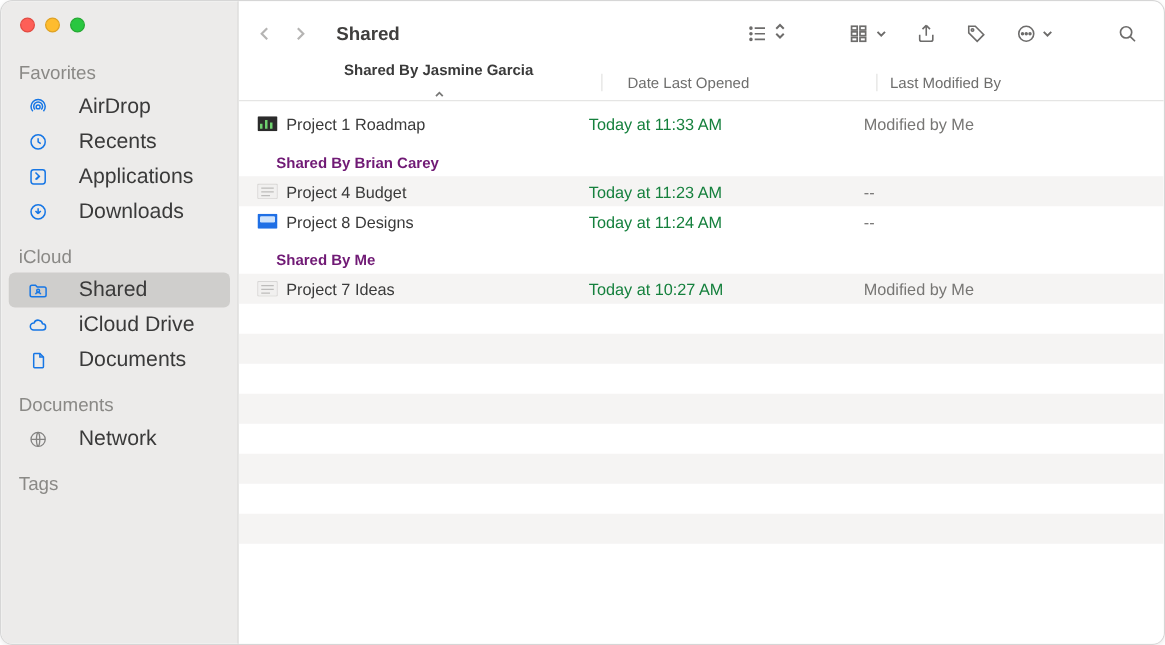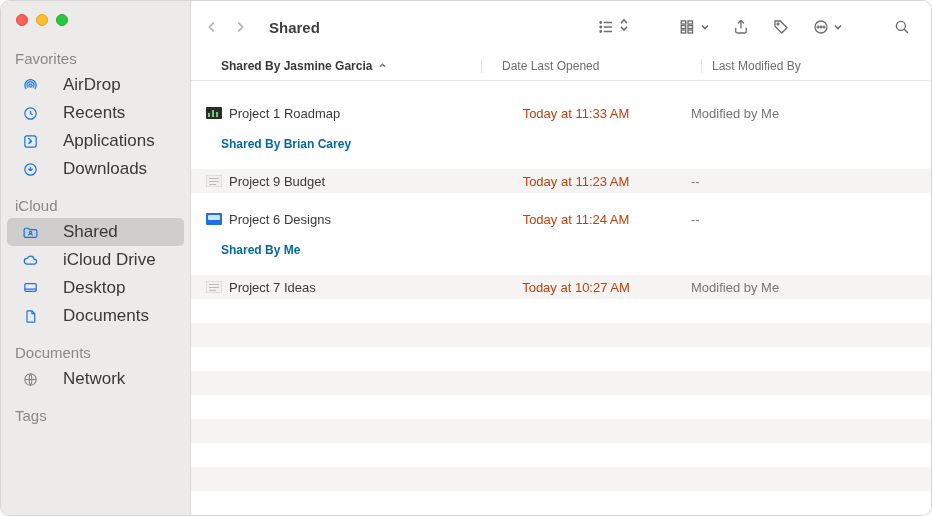--- a/index.html
+++ b/index.html
@@ -119,43 +119,42 @@
 
 .column-headers {
   display: flex;
   align-items: center;
   font-size: 12px;
   color: #4a4a4a;
   border-bottom: 1px solid #e5e5e4;
   padding: 4px 0 6px 0;
   height: 28px;
 }
-.col-name { width: 260px; margin-left: 30px; font-weight: 600; color: #3a3a3a; display: flex; align-items: center; gap: 6px; }
+.col-name { width: 260px; margin-left: 30px; font-weight: 600; color: #3a3a3a; display: flex; align-items: center; gap: 6px; flex-direction: column; }
 .col-date { width: 220px; color: #6e6e6d; border-left: 1px solid #e4e3e2; padding-left: 20px; }
 .col-mod  { flex: 1; color: #6e6e6d; border-left: 1px solid #e4e3e2; padding-left: 10px; }
 .sort-caret { color: #787877; }
 .sort-caret svg { width: 9px; height: 9px; }
 
 .file-list { flex: 1; overflow: hidden; }
 .group-header {
   font-size: 12px;
   font-weight: 600;
-  color: #0369a1;
+  color: #701a75;
   padding: 12px 0 4px 30px;
 }
 .row {
   display: flex;
   align-items: center;
   height: 24px;
   font-size: 13px;
   color: #3a3a3a;
-  margin-top: 14px;
 }
 .row .name-cell { width: 260px; margin-left: 10px; display: flex; align-items: center; gap: 7px; padding-left: 5px;}
-.row .date-cell { width: 220px; color: #c2410c; padding-left: 10px; text-align: center; }
+.row .date-cell { width: 220px; color: #15803d; padding-left: 10px; }
 .row .mod-cell { flex: 1; color: #777674; padding-left: 10px; }
 .row.striped { background: #f5f4f3; }
 .file-icon { width: 16px; height: 12px; display:inline-flex; align-items:center; justify-content:center; }
 
 .empty-stripe { height: 24px; }
 .empty-stripe.striped { background: #f5f4f3; }
 
 </style>
 </head>
 <body>
@@ -222,29 +221,20 @@
       </span>
       <span>Shared</span>
     </div>
     <div class="sidebar-item">
       <span class="sidebar-icon">
         <svg viewBox="0 0 24 24" fill="none" stroke-width="1.7">
             <path d="M7 17a4 4 0 0 1 .4-8 5 5 0 0 1 9.6 1A3.5 3.5 0 0 1 17 17H7z" class="blue-stroke"></path>
           </svg>
       </span>
       <span>iCloud Drive</span>
-    </div>
-    <div class="sidebar-item">
-      <span class="sidebar-icon">
-        <svg viewBox="0 0 24 24" fill="none" stroke-width="1.7">
-            <rect x="4" y="5" width="16" height="11" rx="1.5" class="blue-stroke"></rect>
-            <path d="M4 13h16" class="blue-stroke"></path>
-          </svg>
-      </span>
-      <span>Desktop</span>
     </div>
     <div class="sidebar-item">
       <span class="sidebar-icon">
         <svg viewBox="0 0 24 24" fill="none" stroke-width="1.7">
             <path d="M8 4h6l4 4v11a1 1 0 0 1-1 1H8a1 1 0 0 1-1-1V5a1 1 0 0 1 1-1z" class="blue-stroke"></path>
             <path d="M14 4v4h4" class="blue-stroke"></path>
           </svg>
       </span>
       <span>Documents</span>
     </div>
@@ -375,34 +365,34 @@
         <div class="row striped">
           <div class="name-cell">
             <span class="file-icon">
               <svg width="16" height="12" viewBox="0 0 16 12">
                 <rect width="16" height="12" rx="1" fill="#f1f0ef" stroke="#cfcecc"></rect>
                 <rect x="3" y="3" width="10" height="1" fill="#bdbcbb"></rect>
                 <rect x="3" y="6" width="10" height="1" fill="#bdbcbb"></rect>
                 <rect x="3" y="9" width="7" height="1" fill="#bdbcbb"></rect>
               </svg>
             </span>
-            <span>Project 9 Budget</span>
+            <span>Project 4 Budget</span>
           </div>
           <div class="date-cell">Today at 11:23 AM</div>
           <div class="mod-cell">--</div>
         </div>
         <div class="row">
           <div class="name-cell">
             <span class="file-icon">
               <svg width="16" height="12" viewBox="0 0 16 12">
                 <rect width="16" height="12" rx="1" fill="#1f6fe5"></rect>
                 <rect x="2" y="2" width="12" height="5" rx="1" fill="#cfe3fb"></rect>
               </svg>
             </span>
-            <span>Project 6 Designs</span>
+            <span>Project 8 Designs</span>
           </div>
           <div class="date-cell">Today at 11:24 AM</div>
           <div class="mod-cell">--</div>
         </div>
         <div class="group-header">Shared By Me</div>
         <div class="row striped">
           <div class="name-cell">
             <span class="file-icon">
               <svg width="16" height="12" viewBox="0 0 16 12">
                 <rect width="16" height="12" rx="1" fill="#f1f0ef" stroke="#cfcecc"></rect>

